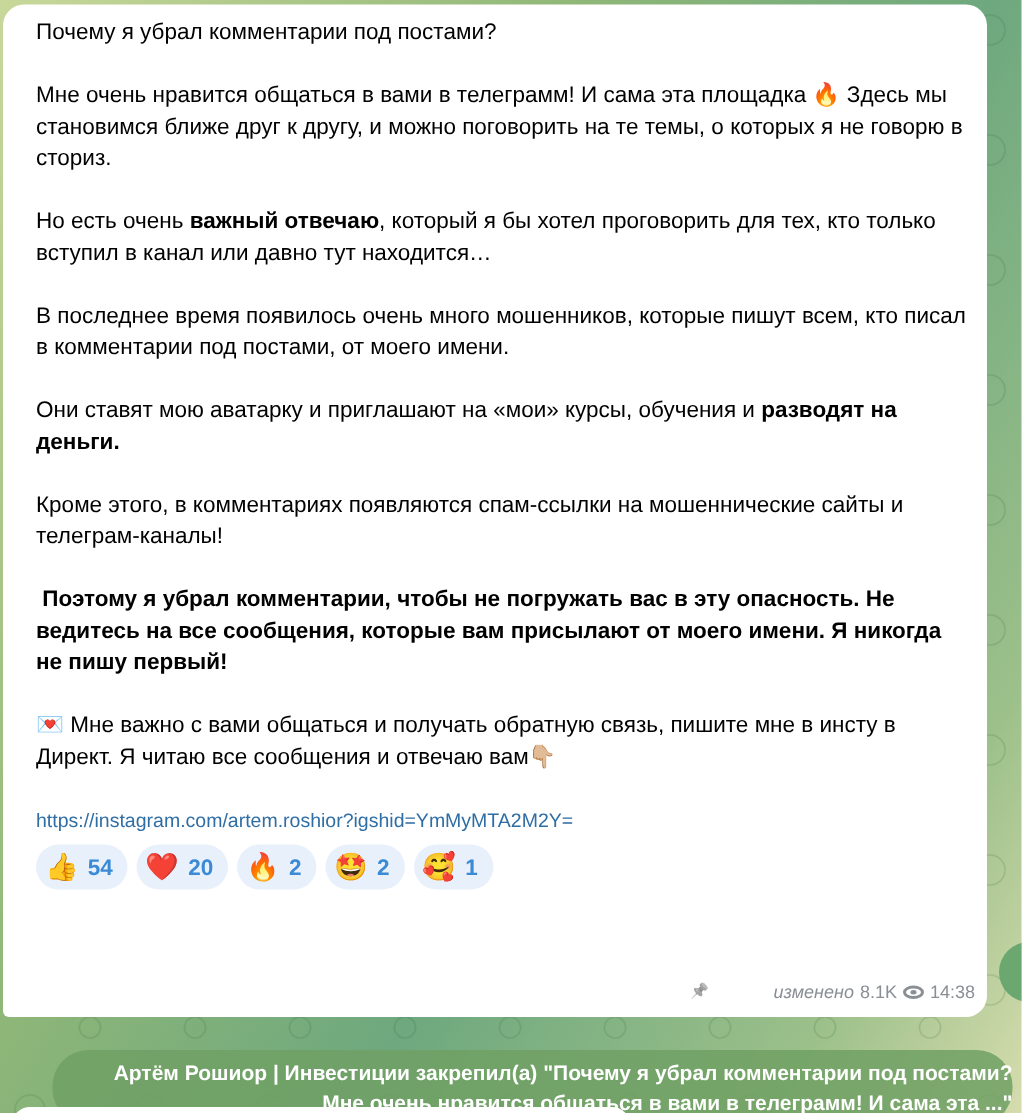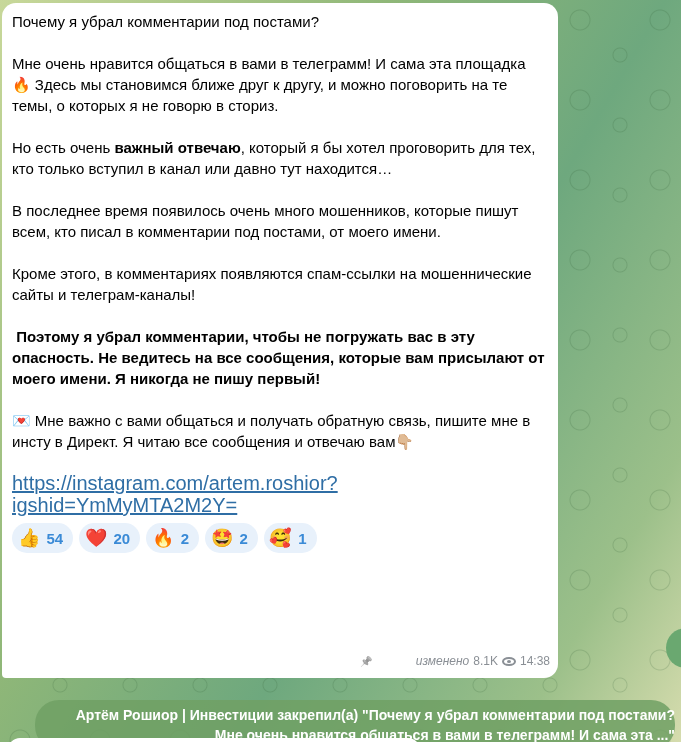--- a/index.html
+++ b/index.html
@@ -9,29 +9,29 @@
     background: linear-gradient(120deg, #c8d89a 0%, #8fb778 35%, #6ea87e 60%, #9cc08a 85%, #d6dcae 100%);
   }
   .bg-pattern {
     position: absolute; inset: 0; pointer-events: none; opacity: 0.18;
     background-image:
       radial-gradient(circle at 20px 20px, transparent 9px, #2e5a32 10px, transparent 11px),
       radial-gradient(circle at 60px 55px, transparent 6px, #2e5a32 7px, transparent 8px);
     background-size: 80px 80px, 70px 70px;
   }
   .bubble {
-    position: absolute; left: 2px; top: 3px; width: 556px; height: 675px;
+    position: absolute; left: 2px; top: 3px; width: 656px; height: 675px;
     background: #ffffff; border-radius: 14px 14px 14px 4px;
-    box-sizing: border-box; padding: 8px 10px 0 10px;
+    box-sizing: border-box; padding: 8px 10px 0 22px;
     color: #000; font-size: 15px; line-height: 21px;
   }
   .post-text p { margin: 0 0 21px 0; }
   .post-text p.title { margin-bottom: 21px; }
   .post-text b { font-weight: bold; }
-  .link { color: #2f6ea5; text-decoration: underline; font-size: 20px; }
+  .link { color: #2f6ea5; font-size: 13px; }
   .reactions { display: flex; gap: 6px; margin-top: 6px; }
   .reaction {
     display: flex; align-items: center; gap: 6px;
     background: #e8f1fb; border-radius: 16px; height: 30px; padding: 0 10px 0 6px;
     color: #3a8ad6; font-weight: bold; font-size: 15px; cursor: pointer;
   }
   .reaction .emo { font-size: 18px; line-height: 1; }
   .meta {
     position: absolute; right: 8px; bottom: 6px;
     display: flex; align-items: center; gap: 4px;
@@ -59,20 +59,21 @@
 <body>
 
 <div class="bg-pattern"></div>
 
 <div class="bubble">
   <div class="post-text">
     <p class="title">Почему я убрал комментарии под постами?</p>
     <p>Мне очень нравится общаться в вами в телеграмм! И сама эта площадка 🔥 Здесь мы становимся ближе друг к другу, и можно поговорить на те темы, о которых я не говорю в сториз.</p>
     <p><span>Но есть очень </span><b>важный отвечаю</b><span>, который я бы хотел проговорить для тех, кто только вступил в канал или давно тут находится…</span></p>
     <p>В последнее время появилось очень много мошенников, которые пишут всем, кто писал в комментарии под постами, от моего имени.</p>
+    <p><span>Они ставят мою аватарку и приглашают на «мои» курсы, обучения и </span><b>разводят на деньги.</b></p>
     <p>Кроме этого, в комментариях появляются спам-ссылки на мошеннические сайты и телеграм-каналы!</p>
     <p style="white-space: pre-wrap; font-weight: bold;"> Поэтому я убрал комментарии, чтобы не погружать вас в эту опасность. Не ведитесь на все сообщения, которые вам присылают от моего имени. Я никогда не пишу первый!</p>
     <p>💌 Мне важно с вами общаться и получать обратную связь, пишите мне в инсту в Директ. Я читаю все сообщения и отвечаю вам👇🏼</p>
   </div>
   <a class="link">https://instagram.com/artem.roshior?igshid=YmMyMTA2M2Y=</a>
 
   <div class="reactions">
     <div class="reaction">
       <span class="emo">👍</span>
       <span>54</span>

